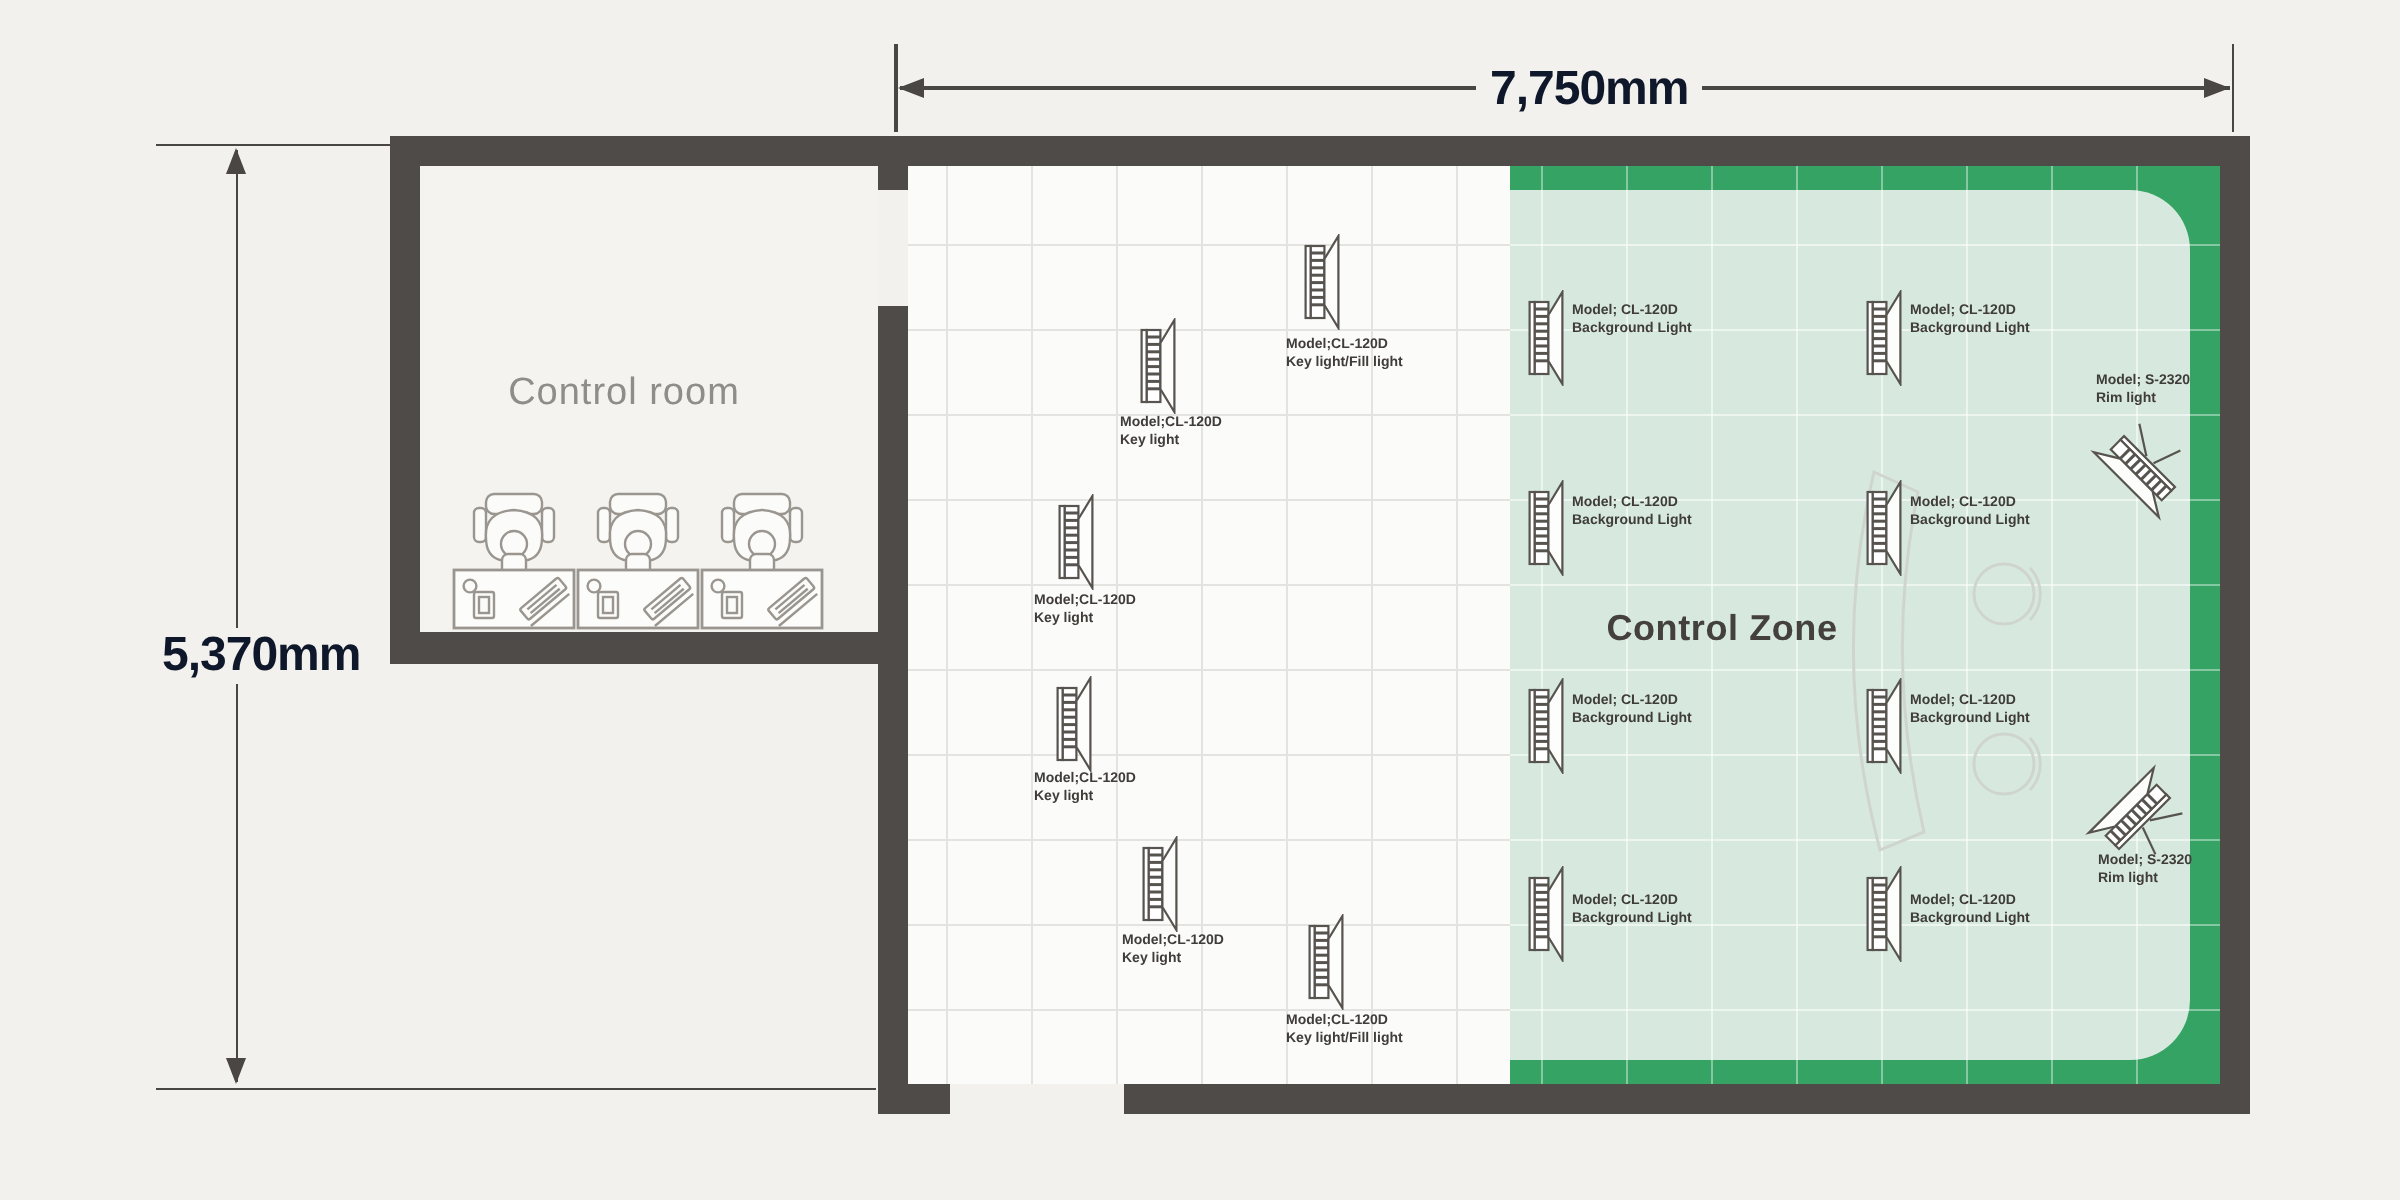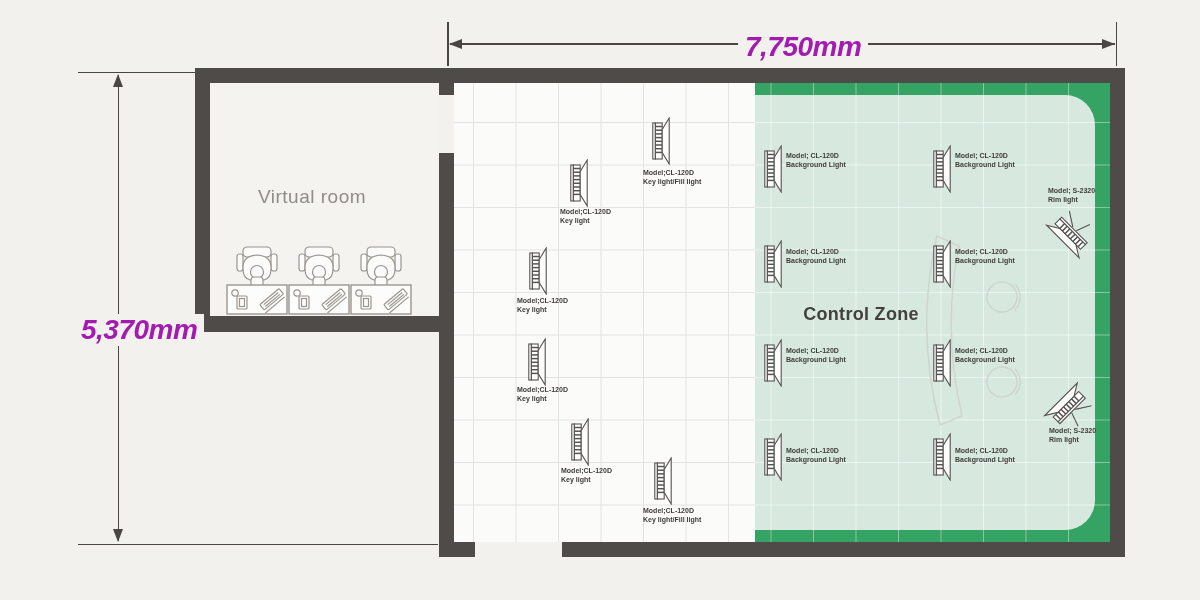--- a/index.html
+++ b/index.html
@@ -32,22 +32,22 @@
                      linear-gradient(to bottom,rgba(255,255,255,.55) 1px,transparent 1px);
     background-size:42.5px 42.5px;
     background-position:15.5px 0,0 27px;
     border-radius:0 30px 30px 0;
   }
   #control-room-floor{position:absolute;left:210px;top:83px;width:229px;height:233px;background:#f4f3f0;}
   
   .room-title{position:absolute;font-size:19px;color:#8f8c8a;letter-spacing:.5px;white-space:nowrap;}
   #virtual-zone-title{position:absolute;font-size:18px;font-weight:bold;color:#44403d;letter-spacing:.3px;white-space:nowrap;}
   .dim-label{
-    position:absolute;font-size:28px;font-weight:bold;color:#a21caf;letter-spacing:-0.5px;
-    background:#f2f1ee;padding:0 7px;white-space:nowrap;font-style:italic;
+    position:absolute;font-size:24px;font-weight:bold;color:#0f172a;letter-spacing:-0.5px;
+    background:#f2f1ee;padding:0 7px;white-space:nowrap;
   }
   
   .dline{position:absolute;background:#4a4644;}
   .arrow{position:absolute;width:0;height:0;}
   .arrow.left {border-top:5px solid transparent;border-bottom:5px solid transparent;border-right:13px solid #4a4644;}
   .arrow.right{border-top:5px solid transparent;border-bottom:5px solid transparent;border-left:13px solid #4a4644;}
   .arrow.up   {border-left:5px solid transparent;border-right:5px solid transparent;border-bottom:13px solid #4a4644;}
   .arrow.down {border-left:5px solid transparent;border-right:5px solid transparent;border-top:13px solid #4a4644;}
   
   .light{position:absolute;}
@@ -103,21 +103,21 @@
           <line x1="36" y1="54.5" x2="55" y2="54.5"></line>
           <line x1="32" y1="59.5" x2="57" y2="59.5"></line>
         </g>
       </g>
     </defs>
     <use href="#ws" x="0" y="0"></use>
     <use href="#ws" x="62" y="0"></use>
     <use href="#ws" x="124" y="0"></use>
   </svg>
 
-  <div class="room-title" style="left:232px;top:186px;width:160px;text-align:center;">Virtual room</div>
+  <div class="room-title" style="left:232px;top:186px;width:160px;text-align:center;">Control room</div>
   <div id="virtual-zone-title" style="left:781px;top:304px;width:160px;text-align:center;">Control Zone</div>
 
   <div class="dline" style="left:447px;top:22px;width:1.5px;height:44px;"></div>
   <div class="dline" style="left:1115.5px;top:22px;width:1.5px;height:44px;"></div>
   <div class="dline" style="left:450px;top:43px;width:665px;height:1.5px;"></div>
   <div class="arrow left" style="left:449px;top:39px;"></div>
   <div class="arrow right" style="left:1102px;top:39px;"></div>
   <div class="dim-label" style="left:738px;top:31px;">7,750mm</div>
 
   <div class="dline" style="left:78px;top:71.5px;width:117px;height:1.5px;"></div>

